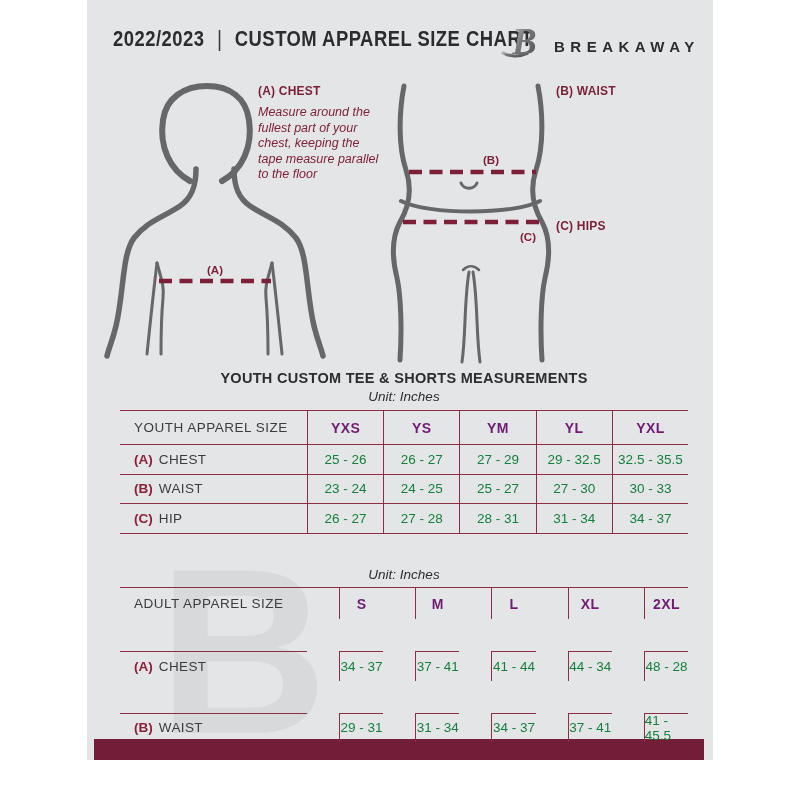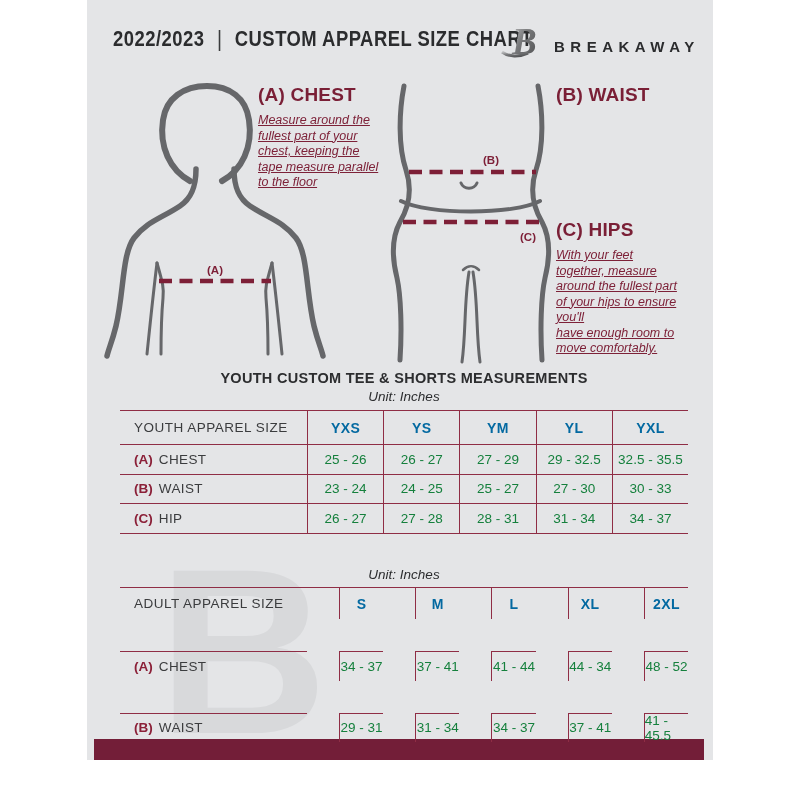--- a/index.html
+++ b/index.html
@@ -17,43 +17,43 @@
   .hdr-divider{font-size:20px;font-weight:400;color:#3a3b3d;}
   .brand{position:absolute;left:501px;top:20px;display:flex;align-items:center;}
   .brand-text{font-size:15px;font-weight:700;letter-spacing:5.5px;color:#2b2c2e;margin-left:9px;margin-top:10px;white-space:nowrap;}
 
   
   .figures{position:absolute;left:95px;top:78px;width:465px;height:290px;}
   .g-block{position:absolute;z-index:3;}
   .g-chest{left:258px;top:84px;width:162px;}
   .g-waist{left:556px;top:84px;width:158px;}
   .g-hips{left:556px;top:219px;width:158px;}
-  .g-head{font-size:19px;font-weight:700;color:#7a1f36;letter-spacing:0.2px;}
-  .g-body{margin-top:7px;font-size:12.5px;font-style:italic;color:#7d2138;line-height:1.24;white-space:pre-line;text-decoration:underline;}
+  .g-head{font-size:12px;font-weight:700;color:#7a1f36;letter-spacing:0.2px;}
+  .g-body{margin-top:7px;font-size:12.5px;font-style:italic;color:#7d2138;line-height:1.24;white-space:pre-line;}
 
   
   .sec-title{position:absolute;left:95px;width:618px;text-align:center;
     font-size:14.5px;font-weight:700;color:#2c2d2f;letter-spacing:0.3px;}
   .sec-unit{position:absolute;left:95px;width:618px;text-align:center;
     font-size:13.5px;font-style:italic;color:#2c2d2f;}
   .y-title{top:370px;} .y-unit{top:389px;}
   .a-title{top:548px;} .a-unit{top:567px;}
 
   
   .size-table{position:absolute;left:120px;width:568px;display:grid;
     grid-template-columns:187px repeat(5,1fr);
     border-top:1.5px solid #8f2d45;border-bottom:1.5px solid #8f2d45;z-index:2;}
   .t-youth{top:410px;grid-template-rows:33px 29.5px 29.5px 29.5px;}
   .t-adult{top:587px;grid-template-rows:31px 29.5px 29.5px 29.5px;gap:32px;}
   .t-cell{display:flex;align-items:center;justify-content:center;background:transparent;}
   .bl{border-left:1.5px solid #8f2d45;}
   .bt{border-top:1.5px solid #8f2d45;}
   .c-sizelabel{justify-content:flex-start;padding-left:14px;font-size:13.5px;
     color:#3b3c3e;letter-spacing:0.5px;}
-  .c-sizehead{font-weight:700;font-size:14px;color:#0369a1;letter-spacing:0.4px;}
+  .c-sizehead{font-weight:700;font-size:14px;color:#701a75;letter-spacing:0.4px;}
   .c-rowlabel{justify-content:flex-start;padding-left:14px;font-size:13.5px;}
   .rk{color:#8b2038;font-weight:700;margin-right:6px;}
   .rl{color:#3b3c3e;letter-spacing:0.4px;}
   .c-val{font-size:13.5px;color:#15803d;}
 
   
   .watermark{position:absolute;left:158px;top:560px;font-size:235px;line-height:0.78;
     font-weight:700;color:#d8d9db;z-index:1;user-select:none;}
   .footer-bar{position:absolute;left:94px;top:739px;width:610px;height:51px;background:#731e38;}
 </style>
@@ -121,27 +121,20 @@
 fullest part of your
 chest, keeping the
 tape measure parallel
 to the floor</div>
   </div>
   <div class="g-block g-waist">
     <div class="g-head">(B) WAIST</div>
   </div>
   <div class="g-block g-hips">
     <div class="g-head">(C) HIPS</div>
-    <div class="g-body">With your feet
-together, measure
-around the fullest part
-of your hips to ensure
-you'll
-have enough room to
-move comfortably.</div>
   </div>
 
   <div class="watermark">B</div>
 
   <div class="sec-title y-title">YOUTH CUSTOM TEE &amp; SHORTS MEASUREMENTS</div>
   <div class="sec-unit y-unit">Unit: Inches</div>
   <div class="size-table t-youth">
     <div class="t-cell c-sizelabel">YOUTH APPAREL SIZE</div>
     <div class="t-cell c-sizehead bl">YXS</div>
     <div class="t-cell c-sizehead bl">YS</div>
@@ -190,21 +183,21 @@
     <div class="t-cell c-sizehead bl">2XL</div>
 
     <div class="t-cell c-rowlabel bt">
       <span class="rk">(A)</span>
       <span class="rl">CHEST</span>
     </div>
     <div class="t-cell c-val bl bt">34 - 37</div>
     <div class="t-cell c-val bl bt">37 - 41</div>
     <div class="t-cell c-val bl bt">41 - 44</div>
     <div class="t-cell c-val bl bt">44 - 34</div>
-    <div class="t-cell c-val bl bt">48 - 52</div>
+    <div class="t-cell c-val bl bt">48 - 28</div>
 
     <div class="t-cell c-rowlabel bt">
       <span class="rk">(B)</span>
       <span class="rl">WAIST</span>
     </div>
     <div class="t-cell c-val bl bt">29 - 31</div>
     <div class="t-cell c-val bl bt">31 - 34</div>
     <div class="t-cell c-val bl bt">34 - 37</div>
     <div class="t-cell c-val bl bt">37 - 41</div>
     <div class="t-cell c-val bl bt">41 - 45.5</div>

